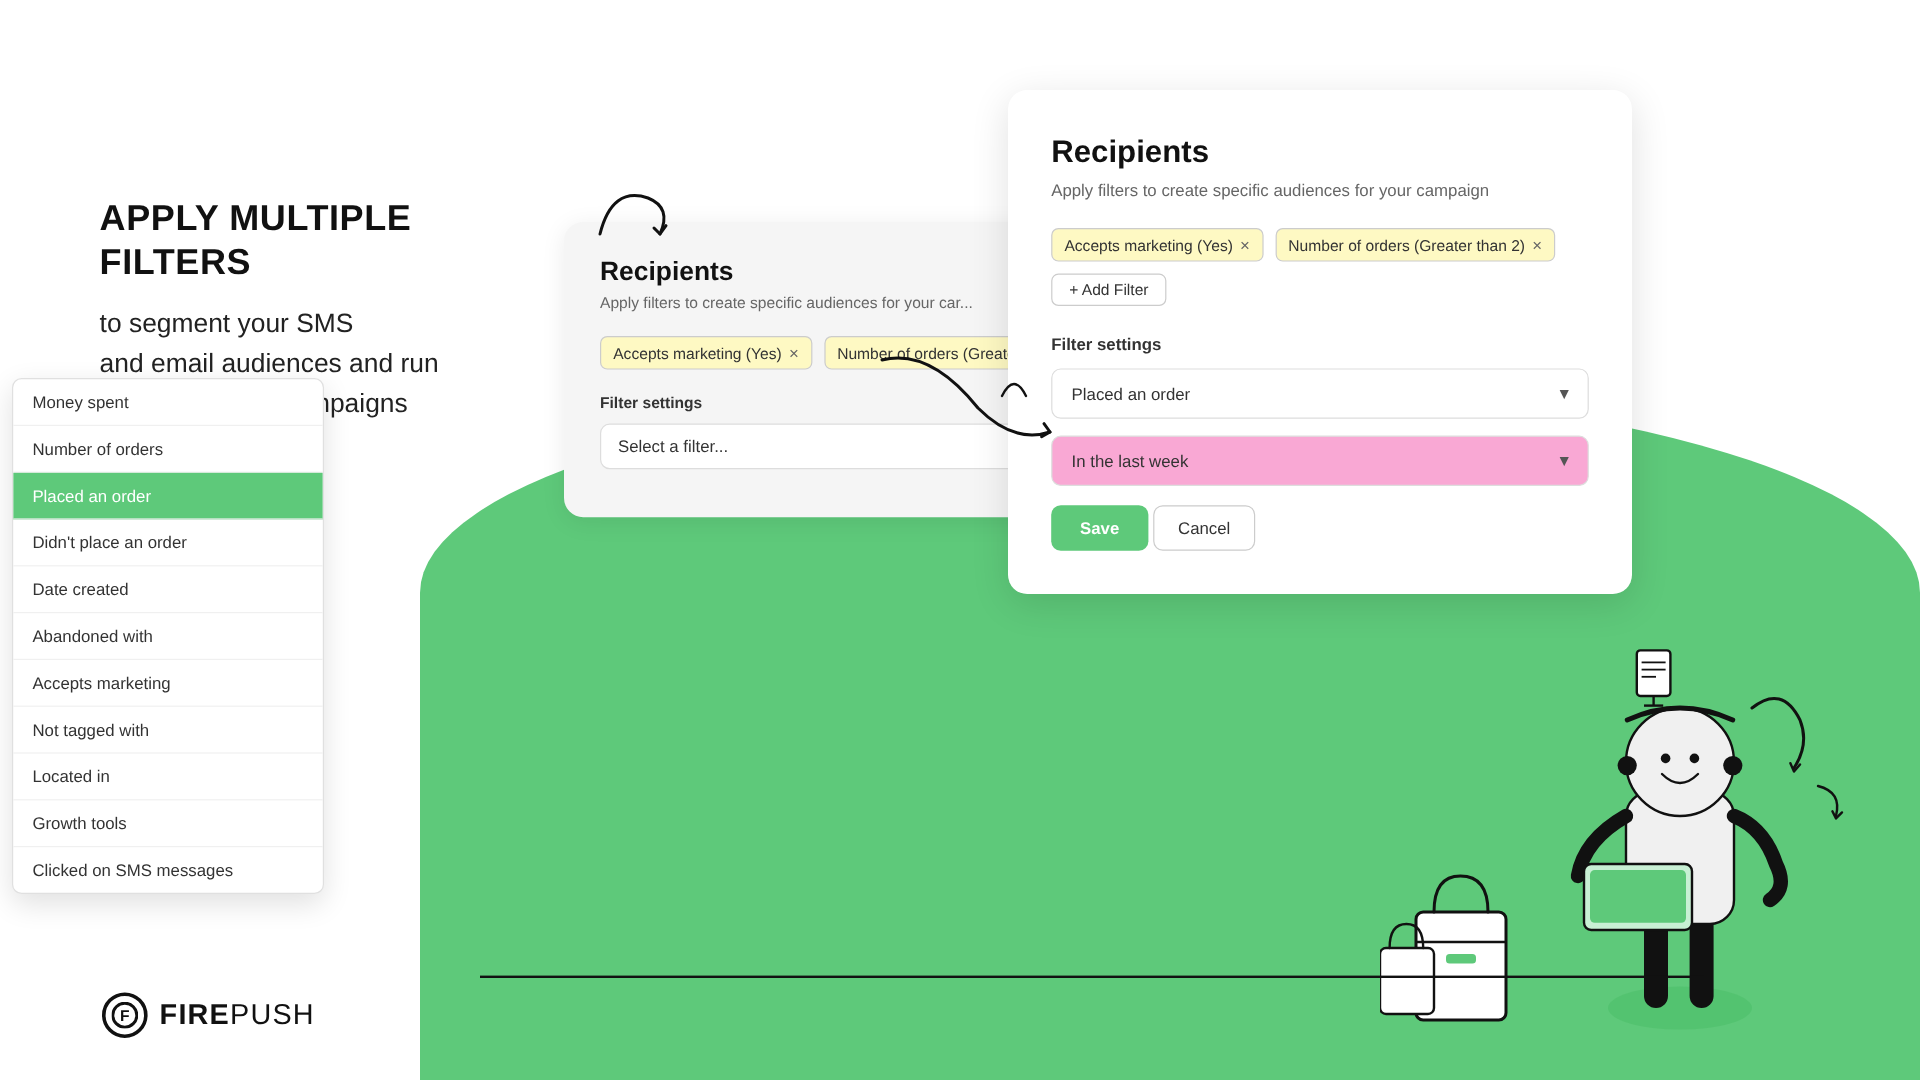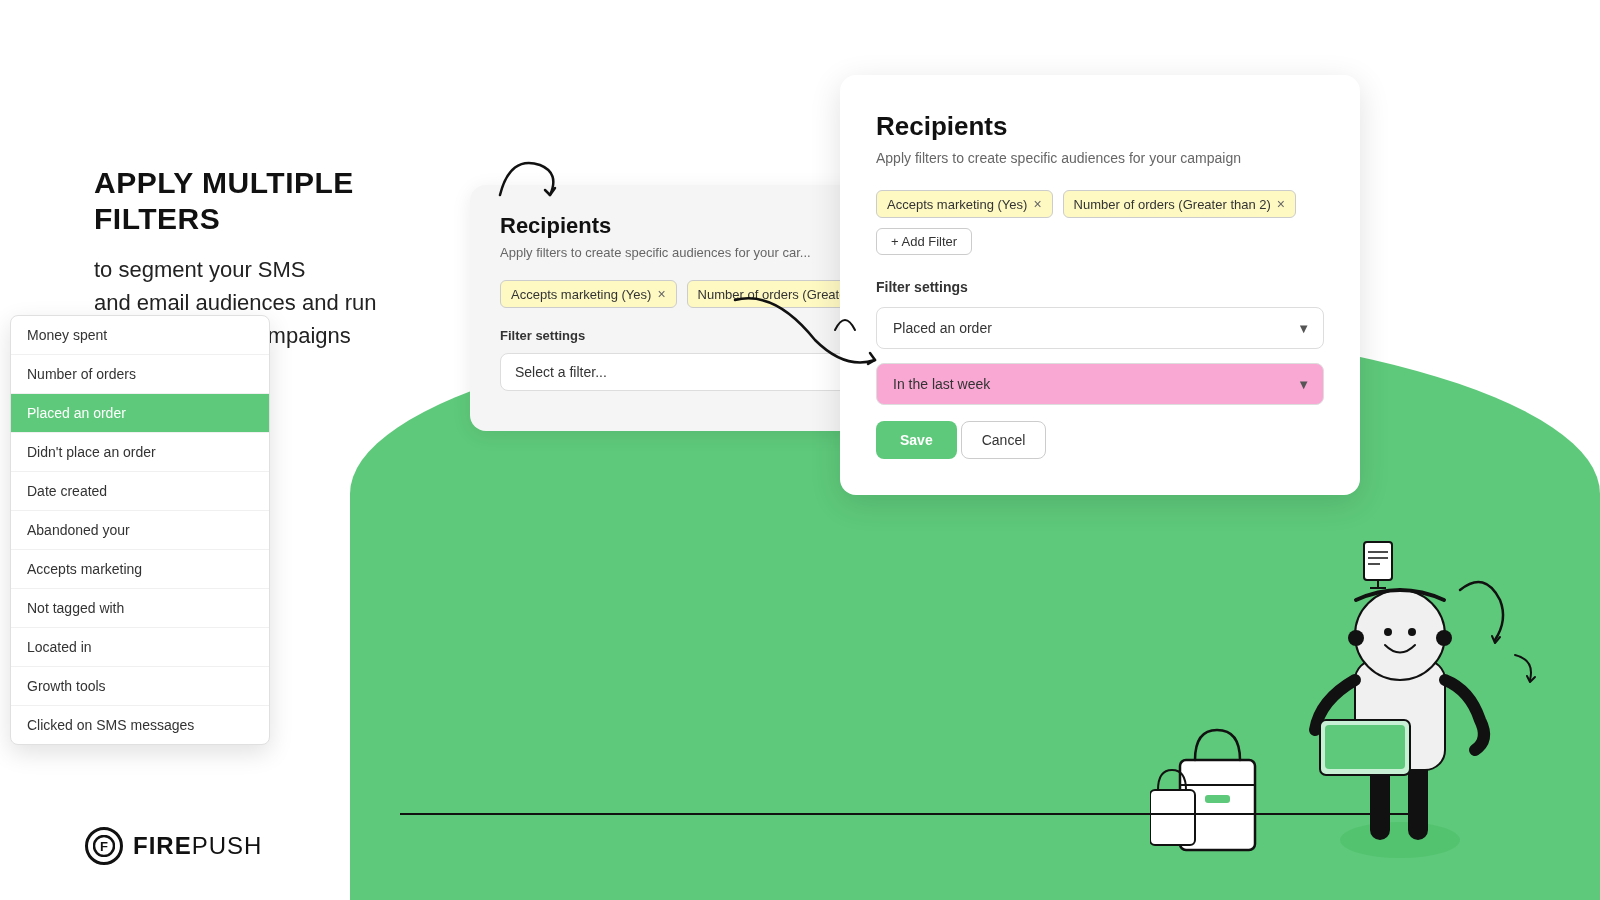--- a/index.html
+++ b/index.html
@@ -20,21 +20,21 @@
       right: 0;
       height: 580px;
       background: #5ec97a;
       border-radius: 50% 50% 0 0 / 30% 30% 0 0;
       z-index: 0;
     }
 
     
     .left-text {
       position: absolute;
-      left: 94px;
+      left: 83px;
       top: 165px;
       width: 360px;
       z-index: 10;
     }
     .left-text h1 {
       font-size: 30px;
       font-weight: 900;
       color: #111;
       line-height: 1.2;
       letter-spacing: 0.5px;
@@ -355,21 +355,21 @@
     <span class="select-arrow">▼</span>
   </div>
 </div>
 
 <div class="dropdown-overlay">
   <div class="dropdown-item">Money spent</div>
   <div class="dropdown-item">Number of orders</div>
   <div class="dropdown-item selected">Placed an order</div>
   <div class="dropdown-item">Didn't place an order</div>
   <div class="dropdown-item">Date created</div>
-  <div class="dropdown-item">Abandoned your</div>
+  <div class="dropdown-item">Abandoned with</div>
   <div class="dropdown-item">Accepts marketing</div>
   <div class="dropdown-item">Not tagged with</div>
   <div class="dropdown-item">Located in</div>
   <div class="dropdown-item">Growth tools</div>
   <div class="dropdown-item">Clicked on SMS messages</div>
 </div>
 
 <div class="card-right">
   <div class="card-title">Recipients</div>
   <div class="card-subtitle">Apply filters to create specific audiences for your campaign</div>

